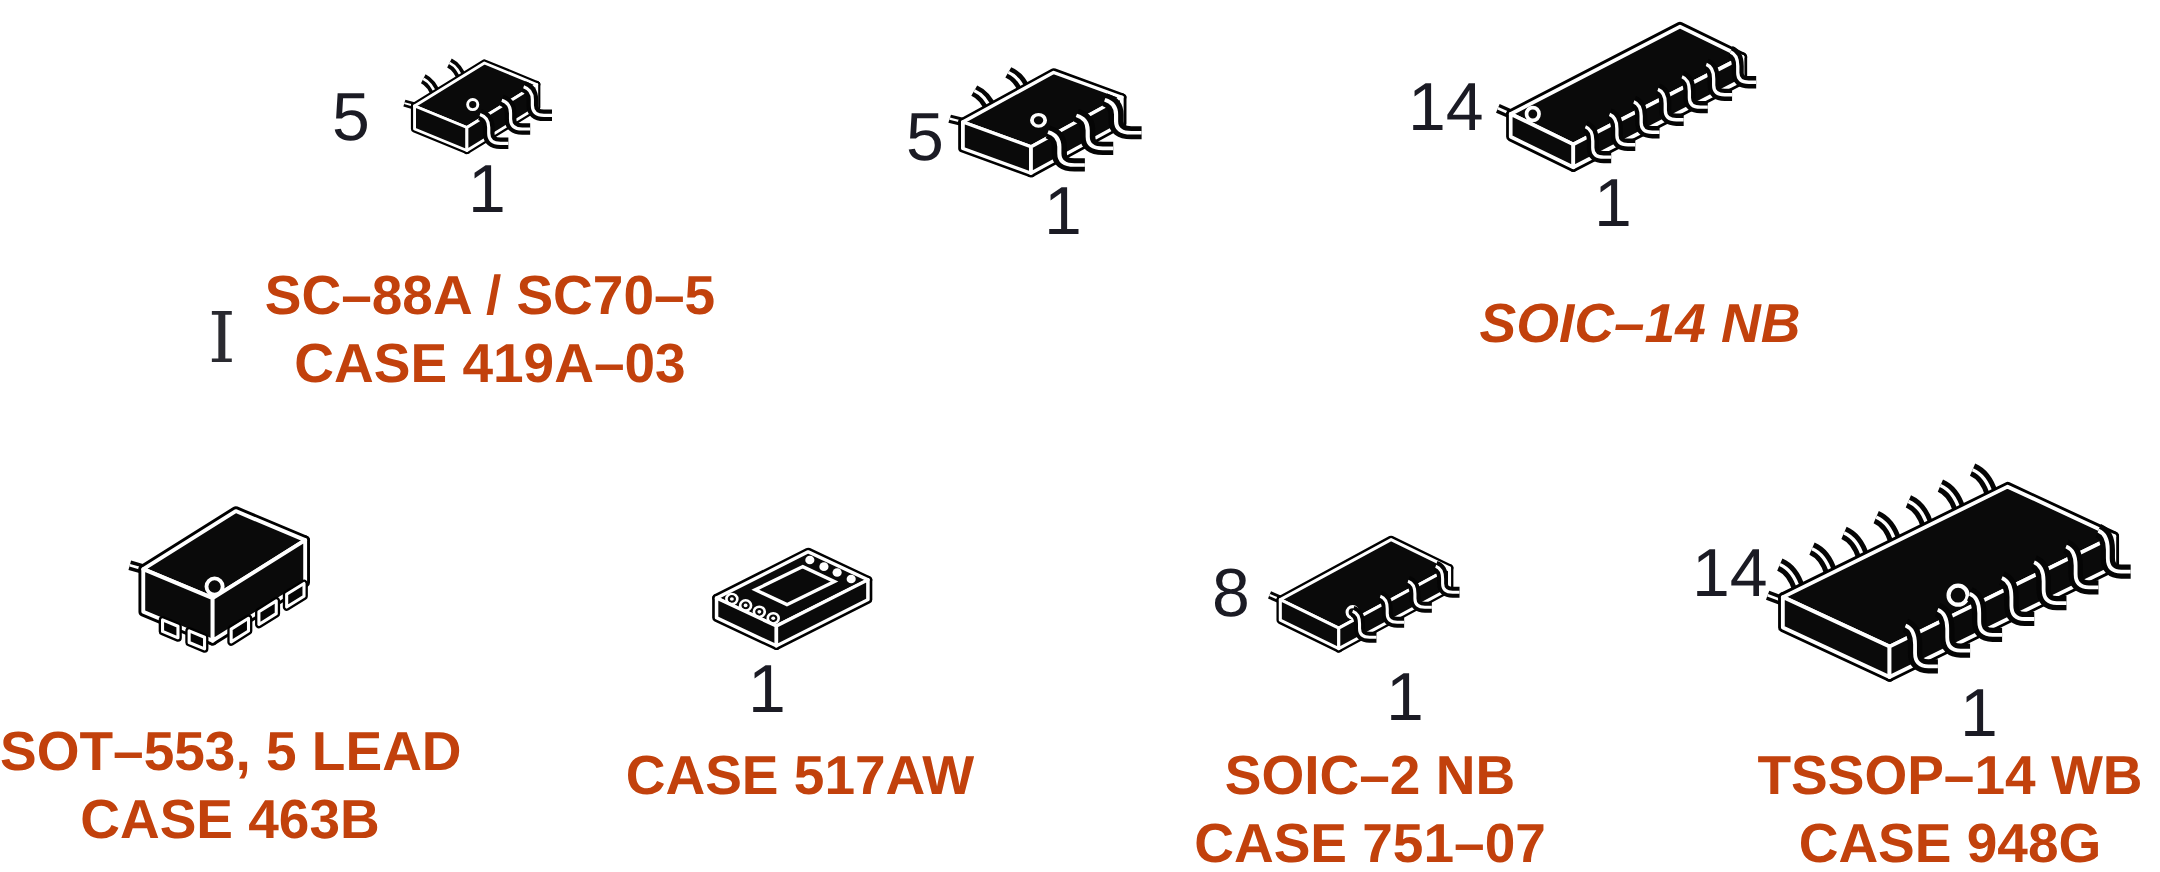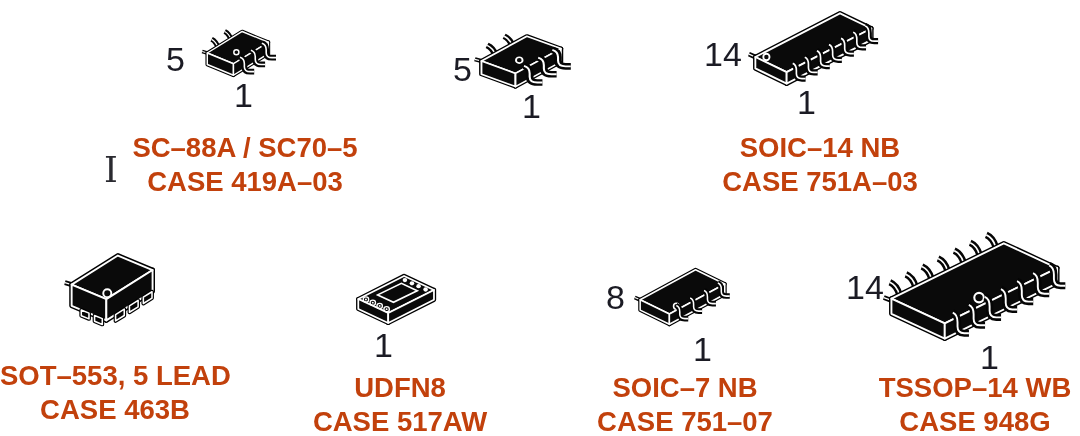--- a/index.html
+++ b/index.html
@@ -131,23 +131,22 @@
         <path class="leadB" stroke-width="6.5" d="M101.1,40.4 q4,1.5 4,7.5 l0,3.5 q0,5 6,5 h4"></path>
           <path class="leadW" stroke-width="1.8" d="M101.1,40.4 q4,1.5 4,7.5 l0,3.5 q0,5 6,5 h4"></path>
         <path class="leadB" stroke-width="6.5" d="M114.3,33.9 q4,1.5 4,7.5 l0,3.5 q0,5 6,5 h4"></path>
           <path class="leadW" stroke-width="1.8" d="M114.3,33.9 q4,1.5 4,7.5 l0,3.5 q0,5 6,5 h4"></path>
         <path class="leadB" stroke-width="6.5" d="M127.4,27.3 q4,1.5 4,7.5 l0,3.5 q0,5 6,5 h4"></path>
           <path class="leadW" stroke-width="1.8" d="M127.4,27.3 q4,1.5 4,7.5 l0,3.5 q0,5 6,5 h4"></path>
       </svg>
     </div>
     <span class="pin" style="left:34px;top:37px;">14</span>
     <span class="pin" style="left:127px;top:85px;">1</span>
-    <figcaption class="cap" style="top:131px;">
+    <figcaption class="cap" style="top:145px;font-style:italic;">
       <div>SOIC–14 NB</div>
-      <div>CASE 751A–03</div>
     </figcaption>
   </figure>
 
   <figure class="pkg" style="left:0;top:218px;width:230px;height:206px;">
     <div class="draw" style="left:62px;top:24px;">
       <svg width="106" height="89" viewBox="0 0 110 92" preserveAspectRatio="none">
         <path class="leadB" stroke-width="5" d="M10,44 l-7,-2"></path>
           <path class="leadW" stroke-width="1.4" d="M10,44 l-7,-2"></path>
         <g>
             <polygon class="sil" points="10,44 58,14 94,29 46,59"></polygon>
@@ -197,21 +196,20 @@
         <circle class="padR" cx="22.5" cy="44.5" r="3.1"></circle>
           <circle class="padW" cx="22.5" cy="44.5" r="1.1"></circle>
         <circle class="padR" cx="30.3" cy="48.4" r="3.1"></circle>
           <circle class="padW" cx="30.3" cy="48.4" r="1.1"></circle>
         <circle class="padR" cx="38.2" cy="52.3" r="3.1"></circle>
           <circle class="padW" cx="38.2" cy="52.3" r="1.1"></circle>
       </svg>
     </div>
     <span class="pin" style="left:89px;top:98px;">1</span>
     <figcaption class="cap" style="top:141px;">
-      <div>UDFN8</div>
       <div>CASE 517AW</div>
     </figcaption>
   </figure>
 
   <figure class="pkg" style="left:570px;top:230px;width:230px;height:206px;">
     <div class="draw" style="left:64px;top:24px;">
       <svg width="100" height="79" viewBox="0 0 130 100" preserveAspectRatio="none">
         <path class="leadB" stroke-width="5" d="M8,58 l-7,-3"></path>
           <path class="leadW" stroke-width="1.4" d="M8,58 l-7,-3"></path>
         <g>
@@ -229,21 +227,21 @@
           <path class="leadW" stroke-width="2" d="M73,55.8 q4.5,1.5 4.5,8 l0,3 q0,5.5 6.5,5.5 h4.5"></path>
         <path class="leadB" stroke-width="7" d="M91,46.3 q4.5,1.5 4.5,8 l0,3 q0,5.5 6.5,5.5 h4.5"></path>
           <path class="leadW" stroke-width="2" d="M91,46.3 q4.5,1.5 4.5,8 l0,3 q0,5.5 6.5,5.5 h4.5"></path>
         <path class="leadB" stroke-width="7" d="M109,36.8 q4.5,1.5 4.5,8 l0,3 q0,5.5 6.5,5.5 h4.5"></path>
           <path class="leadW" stroke-width="2" d="M109,36.8 q4.5,1.5 4.5,8 l0,3 q0,5.5 6.5,5.5 h4.5"></path>
       </svg>
     </div>
     <span class="pin" style="left:36px;top:50px;">8</span>
     <span class="pin" style="left:123px;top:102px;">1</span>
     <figcaption class="cap" style="top:141px;">
-      <div>SOIC–7 NB</div>
+      <div>SOIC–2 NB</div>
       <div>CASE 751–07</div>
     </figcaption>
   </figure>
 
   <figure class="pkg" style="left:870px;top:228px;width:210px;height:208px;">
     <div class="draw" style="left:10px;top:2px;">
       <svg width="200" height="119" viewBox="0 0 210 125" preserveAspectRatio="none">
         <path class="leadB" stroke-width="7" d="M20.4,67.9 q-3,-10 -10,-13"></path>
           <path class="leadW" stroke-width="1.8" d="M20.4,67.9 q-3,-10 -10,-13"></path>
         <path class="leadB" stroke-width="7" d="M37.3,59.6 q-3,-10 -10,-13"></path>

